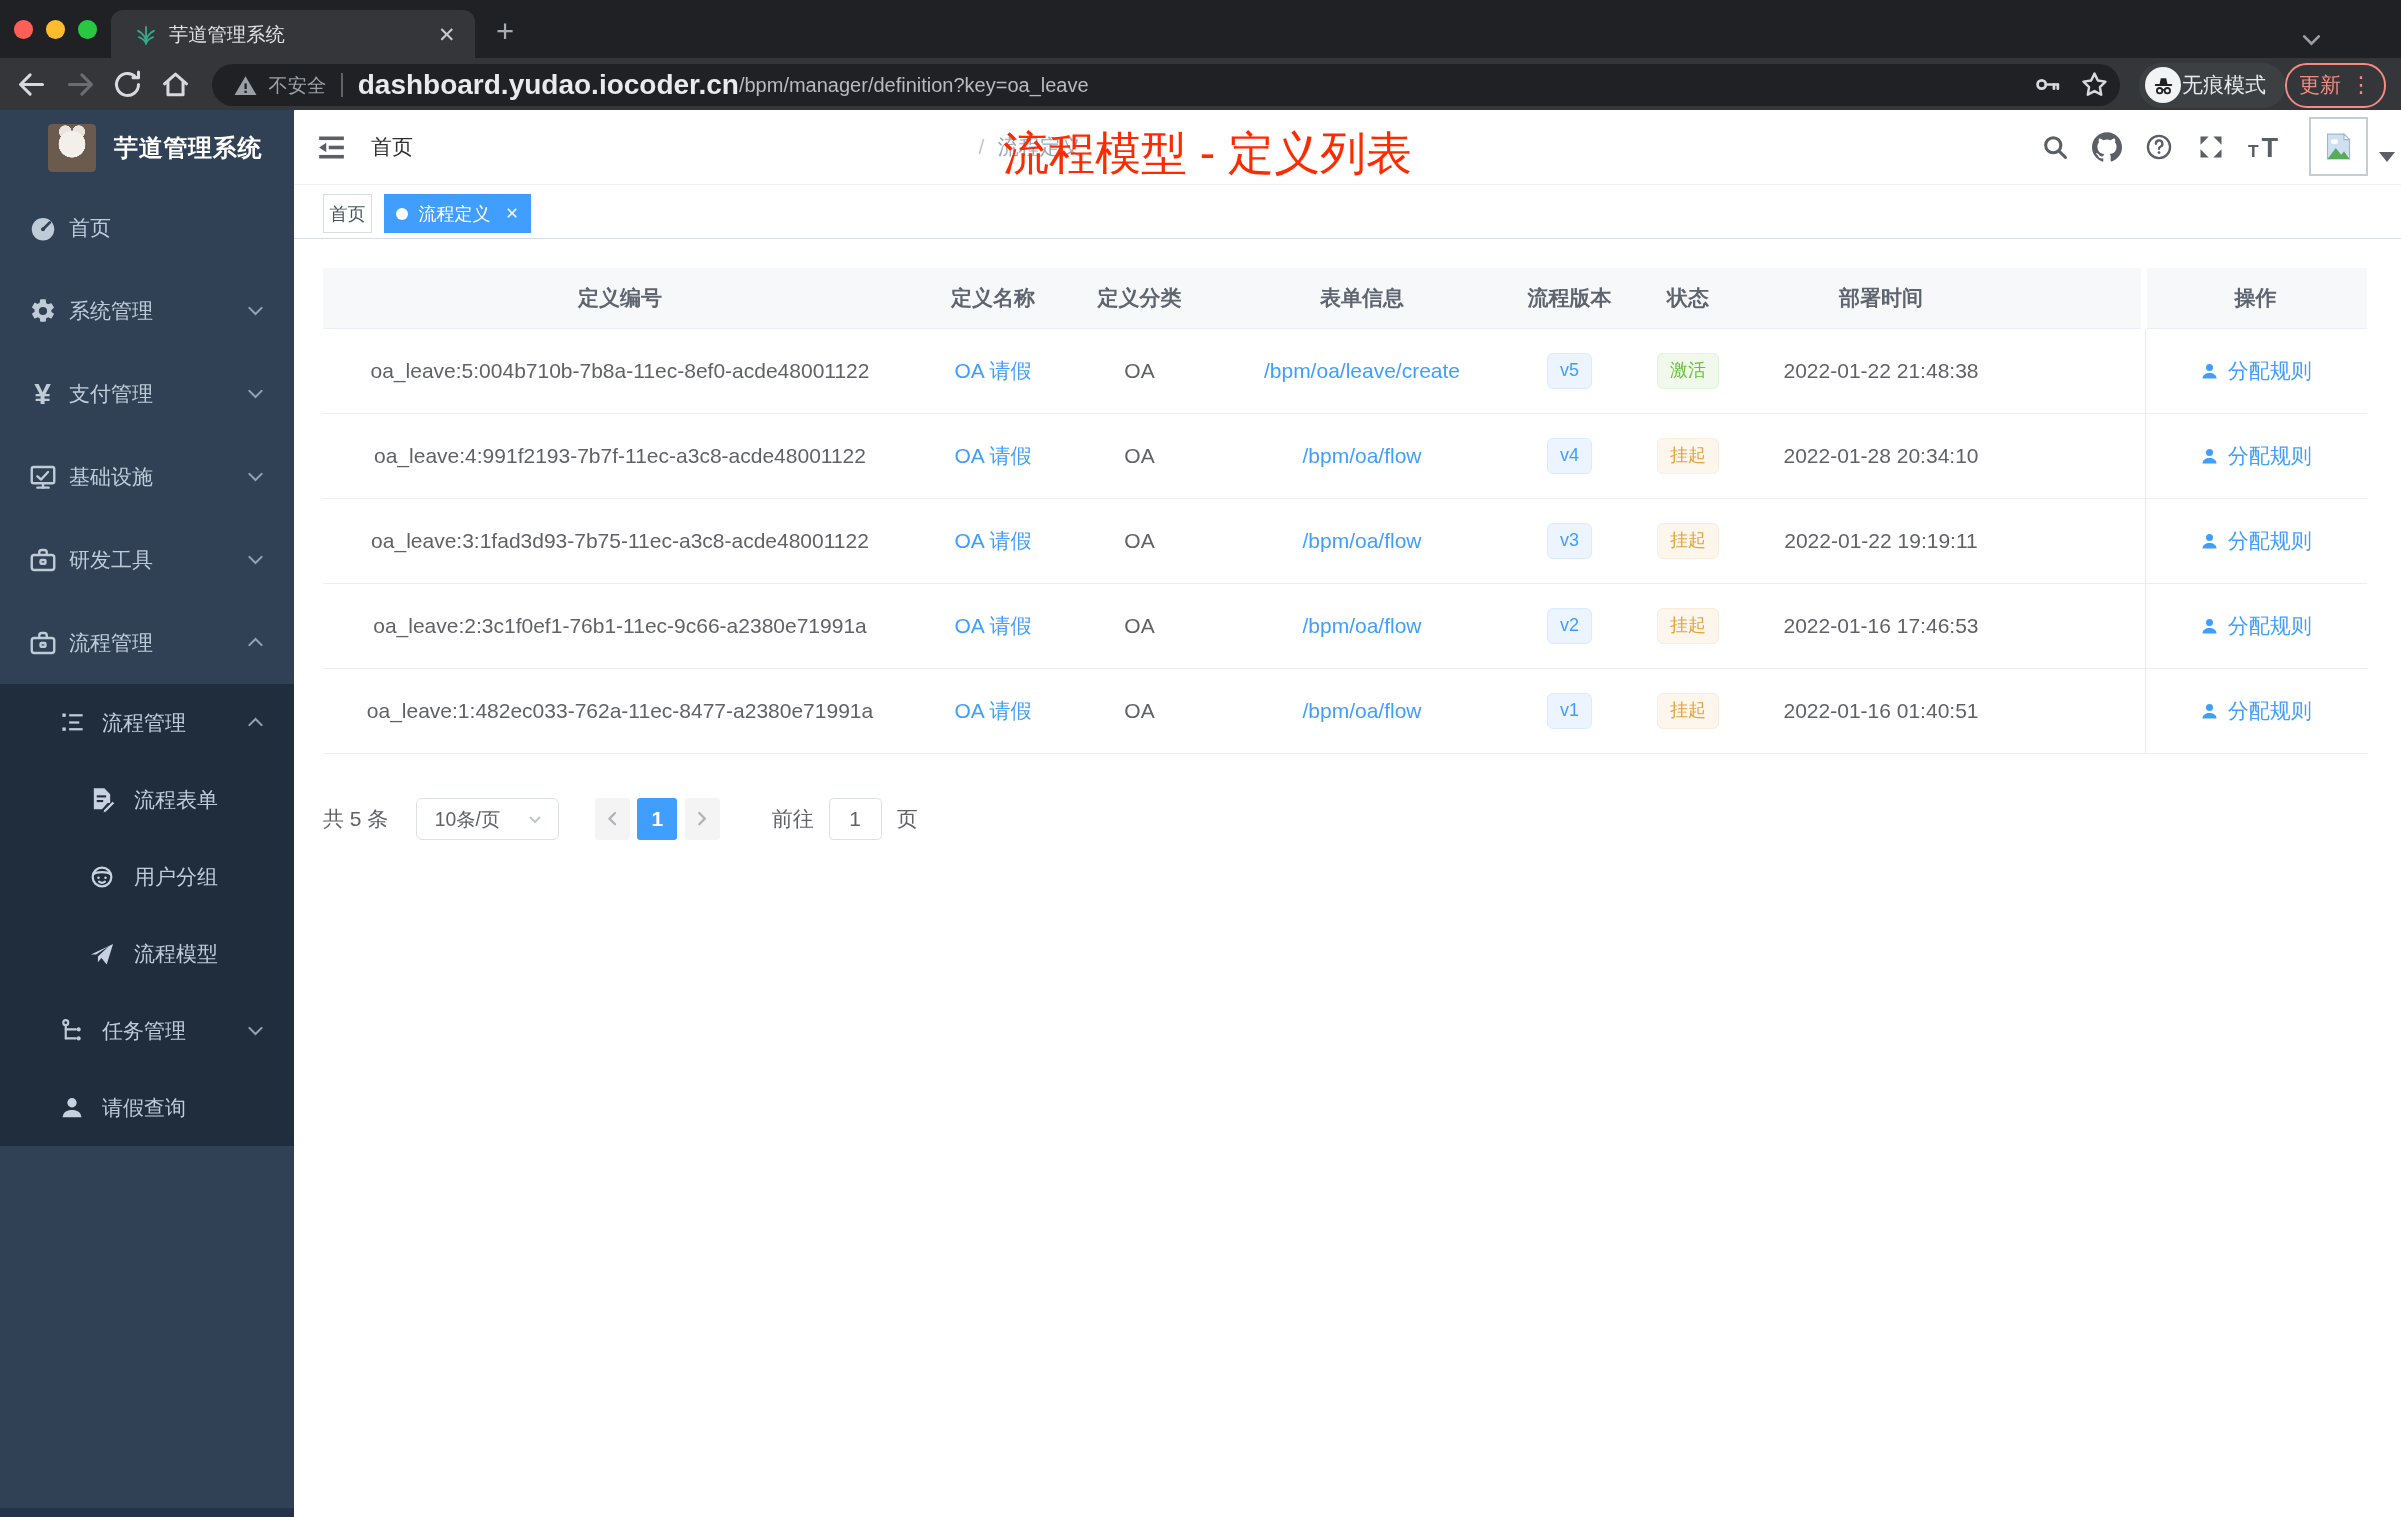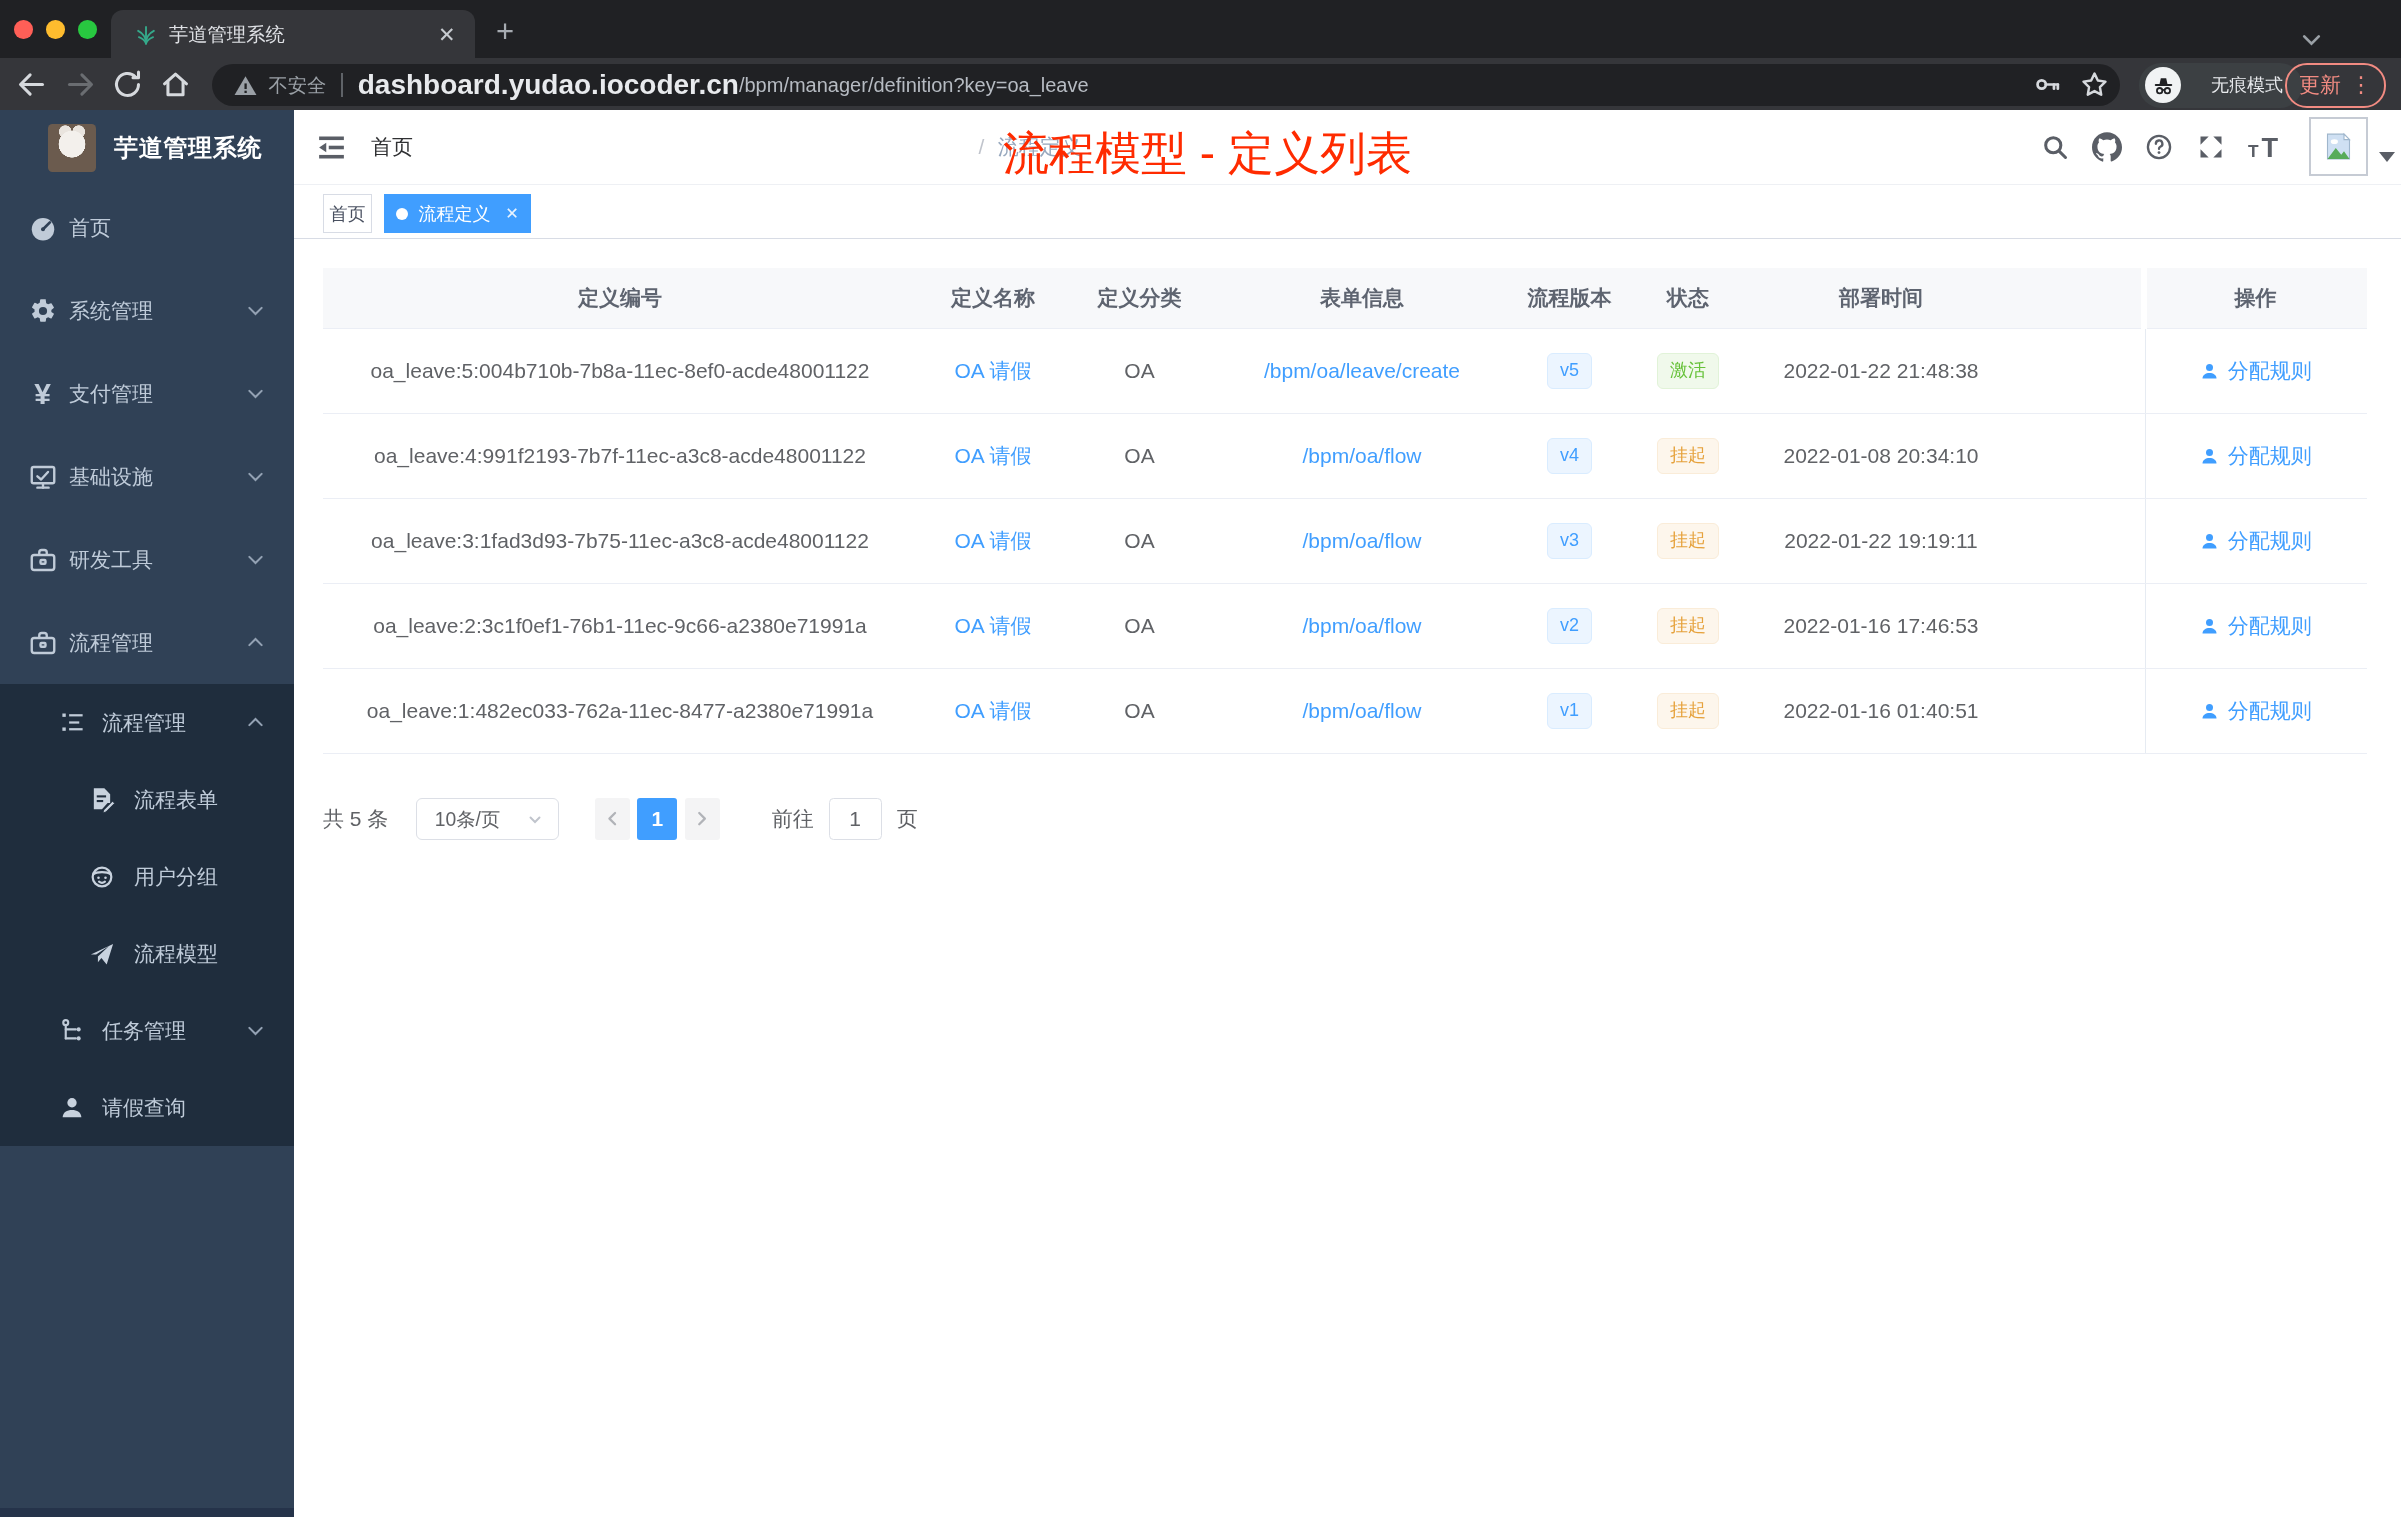--- a/index.html
+++ b/index.html
@@ -21,21 +21,21 @@
   .toolbar { position:absolute; left:0; top:58px; width:2401px; height:52px; background:#35363a; }
   .nav-ico { position:absolute; top:9.7px; width:33px; height:33px; }
   .omnibox { position:absolute; left:212px; top:6px; width:1908px; height:42px; background:#202124; border-radius:21px; display:flex; align-items:center; }
   .omnibox .warn { margin-left:21px; }
   .omnibox .sec { margin-left:10.4px; font-size:19.3px; color:#9aa0a6; }
   .omnibox .div { margin:0 15px; width:1.5px; height:24px; background:#5f6368; }
   .omnibox .dom { font-size:28px; color:#e8eaed; font-weight:600; }
   .omnibox .path { font-size:20px; color:#b6bbc2; }
   .incog { position:absolute; left:2139px; top:4.5px; height:45px; padding:0 19.3px 0 6px; background:#3c4043; border-radius:22px; display:flex; align-items:center; }
   .incog .ball { width:36px; height:36px; border-radius:50%; background:#f1f3f4; display:flex; align-items:center; justify-content:center; }
-  .incog .lbl { margin-left:30px; font-size:18px; color:#e8eaed; }
+  .incog .lbl { margin-left:1px; font-size:21px; color:#e8eaed; }
   .updatebtn { position:absolute; left:2285px; top:4.5px; width:101px; height:45px; border:2.2px solid #f28b82; border-radius:22px; display:flex; align-items:center; justify-content:center; gap:9px; }
   .updatebtn .ul { color:#f28b82; font-size:21px; }
   .updatebtn .dots { color:#f28b82; font-size:22px; letter-spacing:0; line-height:0.55; }
 
   
   .sidebar { position:absolute; left:0; top:110px; width:294px; height:1408px; background:#304156; }
   .logo-row { height:76px; display:flex; align-items:center; }
   .logo-img { margin-left:48px; width:48px; height:48px; border-radius:4.5px; overflow:hidden; background:#6b5b4e;
     background-image:radial-gradient(circle at 50% 42%, #f3f0ec 0 36%, transparent 37%),radial-gradient(circle at 36% 16%, #e9e4de 0 12%, transparent 13%),radial-gradient(circle at 64% 16%, #e9e4de 0 12%, transparent 13%); }
   .brand { margin-left:18px; color:#fff; font-size:24px; font-weight:700; letter-spacing:0.7px; }
@@ -475,21 +475,21 @@
           <div class="td c3">OA</div>
           <div class="td c4">
               <a class="lnk">/bpm/oa/flow</a>
             </div>
           <div class="td c5">
               <span class="badge b-ver">v4</span>
             </div>
           <div class="td c6">
               <span class="badge b-warning">挂起</span>
             </div>
-          <div class="td c7">2022-01-08 20:34:10</div>
+          <div class="td c7">2022-01-28 20:34:10</div>
           <div class="td cfill"></div>
           <div class="td c8">
               <span class="action">
                 <svg width="21" height="21" viewBox="0 0 24 24" fill="#409eff">
                   <circle cx="12" cy="7.5" r="4"></circle>
                   <path d="M4 20c0-4.2 3.8-6.3 8-6.3s8 2.1 8 6.3z"></path>
                 </svg>
                 <span>分配规则</span>
               </span>
             </div>

